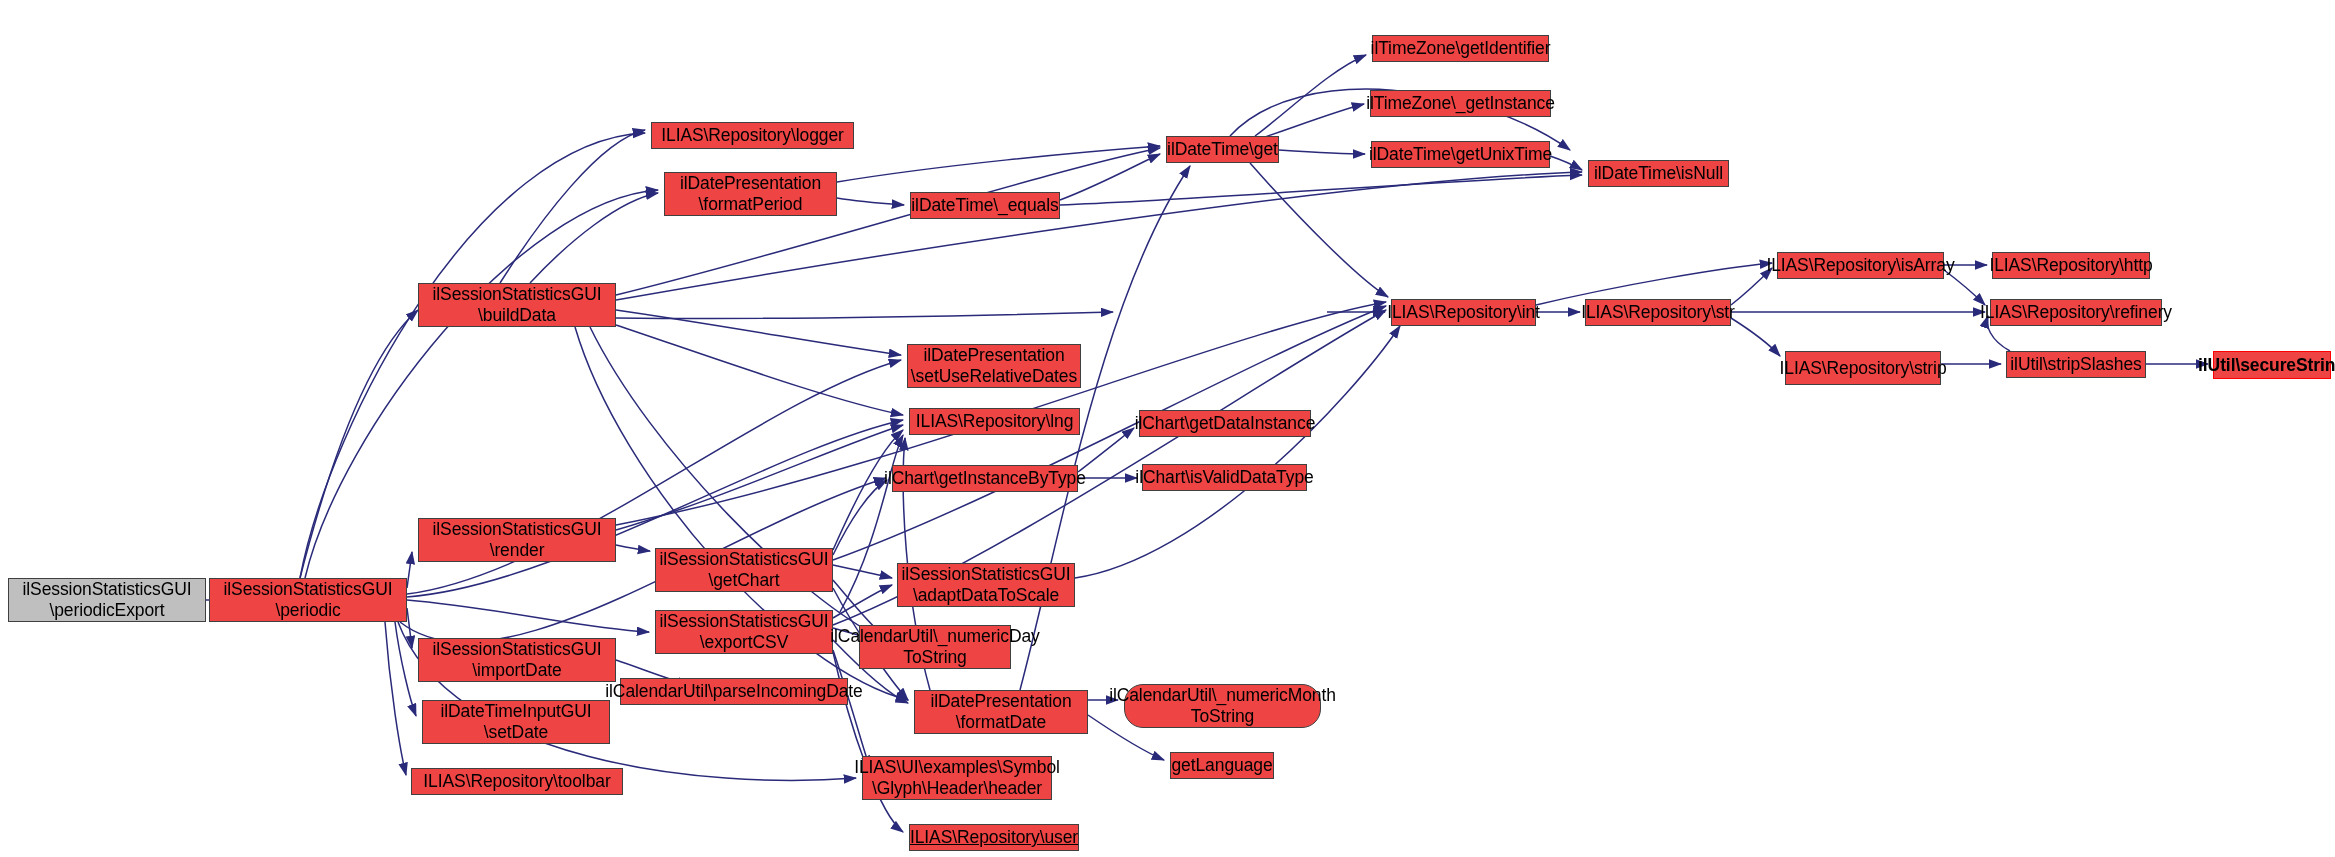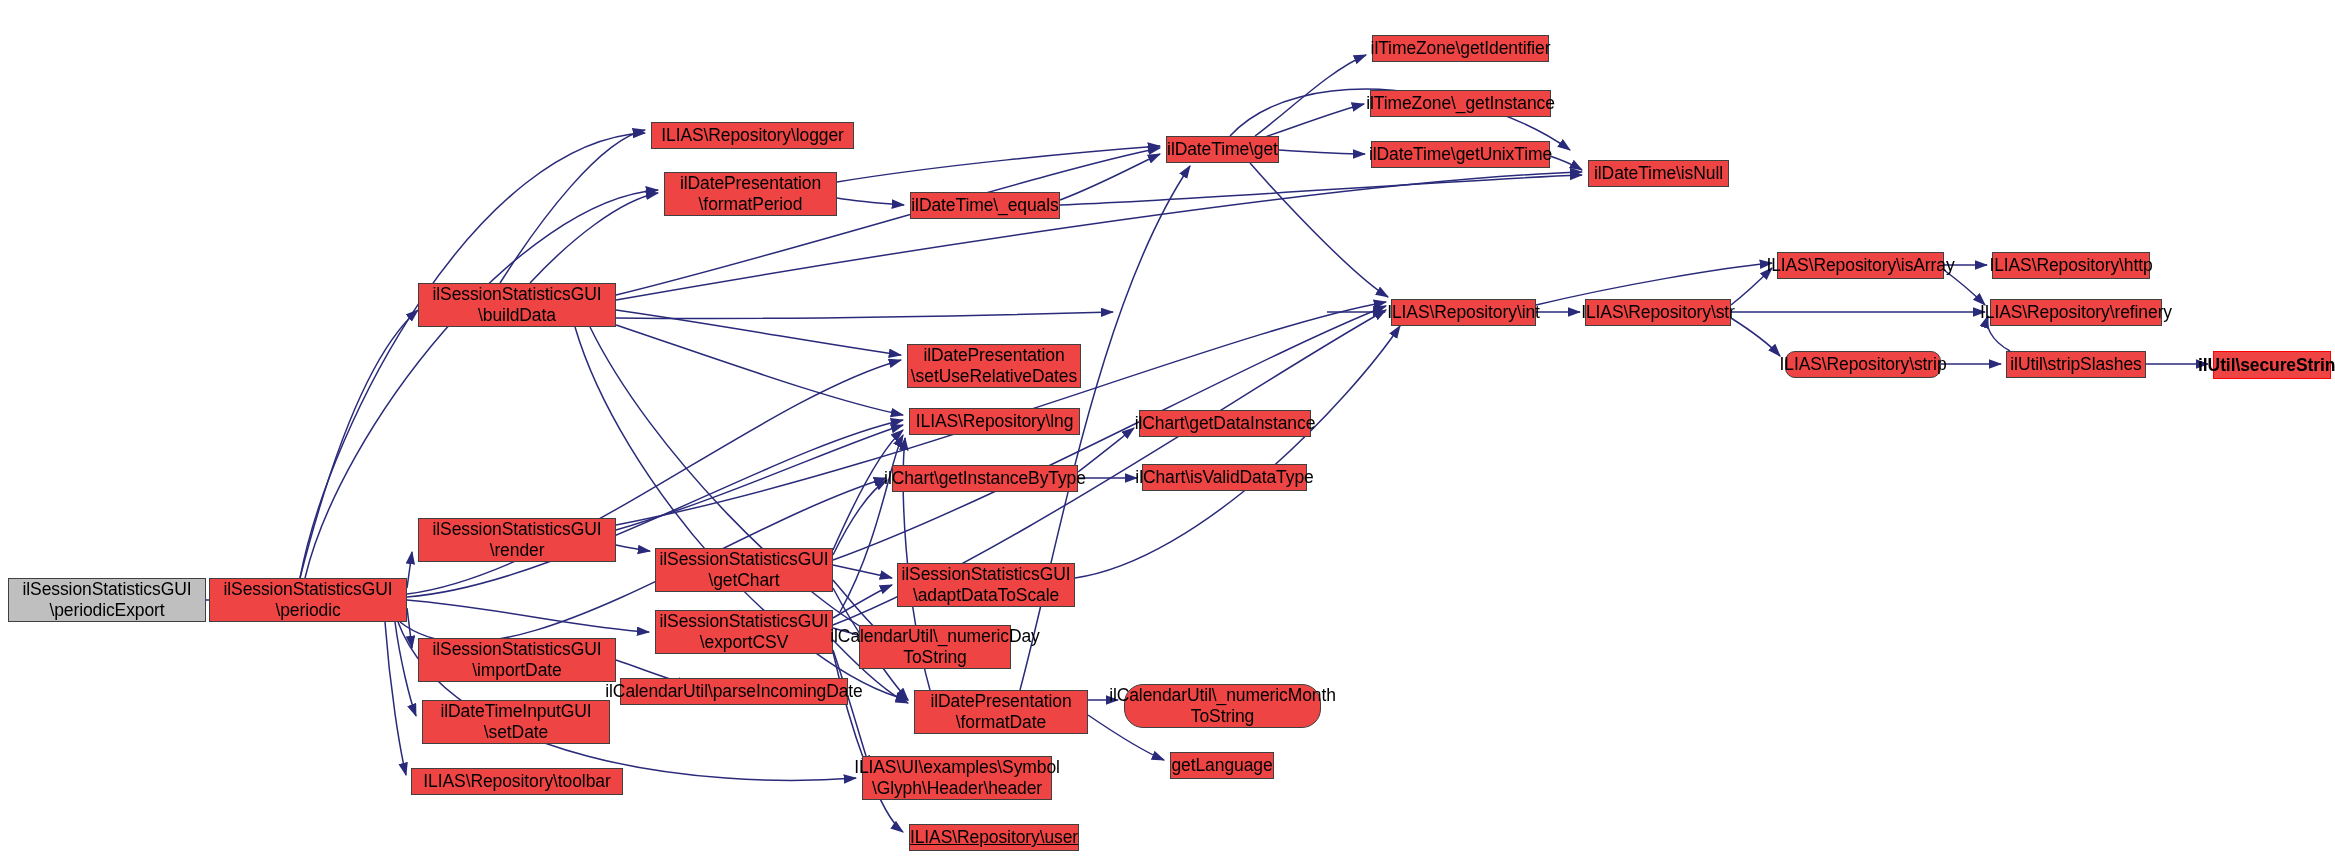--- a/index.html
+++ b/index.html
@@ -175,19 +175,19 @@
 \formatDate</div>
       <div class="node" style="left: 1124px; top: 684px; width: 197px; height: 44px; border-radius: 19px;">ilCalendarUtil\_numericMonth
 ToString</div>
       <div class="node" style="left: 1170px; top: 752px; width: 104px; height: 27px;">getLanguage</div>
       <div class="node" style="left: 862px; top: 756px; width: 190px; height: 44px;">ILIAS\UI\examples\Symbol
 \Glyph\Header\header</div>
       <div class="node" style="left: 909px; top: 824px; width: 170px; height: 27px; text-decoration: underline;">ILIAS\Repository\user</div>
       <div class="node" style="left: 1391px; top: 299px; width: 145px; height: 27px;">ILIAS\Repository\int</div>
       <div class="node" style="left: 1585px; top: 299px; width: 146px; height: 27px;">ILIAS\Repository\str</div>
       <div class="node" style="left: 1777px; top: 252px; width: 167px; height: 27px;">ILIAS\Repository\isArray</div>
-      <div class="node" style="left: 1785px; top: 351px; width: 156px; height: 27px; border-radius: 10px;">ILIAS\Repository\strip</div>
+      <div class="node" style="left: 1785px; top: 351px; width: 156px; height: 34px;">ILIAS\Repository\strip</div>
       <div class="node" style="left: 1992px; top: 252px; width: 158px; height: 27px;">ILIAS\Repository\http</div>
       <div class="node" style="left: 1990px; top: 299px; width: 172px; height: 27px;">ILIAS\Repository\refinery</div>
       <div class="node" style="left: 2006px; top: 351px; width: 140px; height: 27px;">ilUtil\stripSlashes</div>
       <div class="node highlight" style="left: 2213px; top: 351px; width: 118px; height: 28px; font-weight: bold;">ilUtil\secureString</div>
     </div>
 </div>
 
 </body></html>

